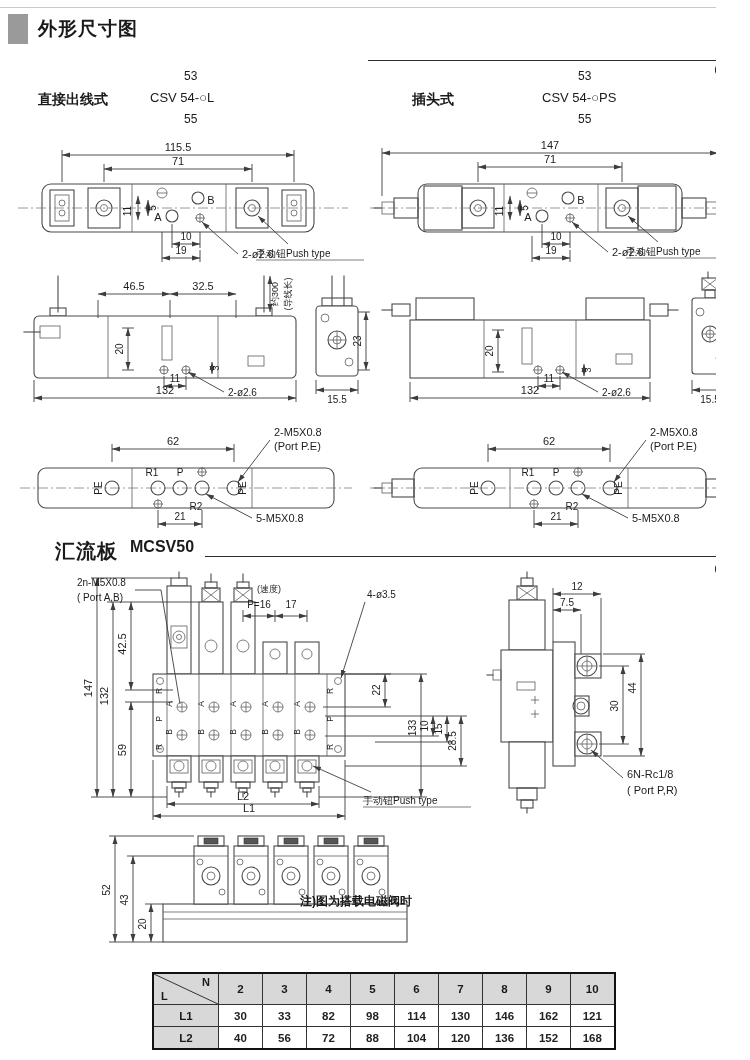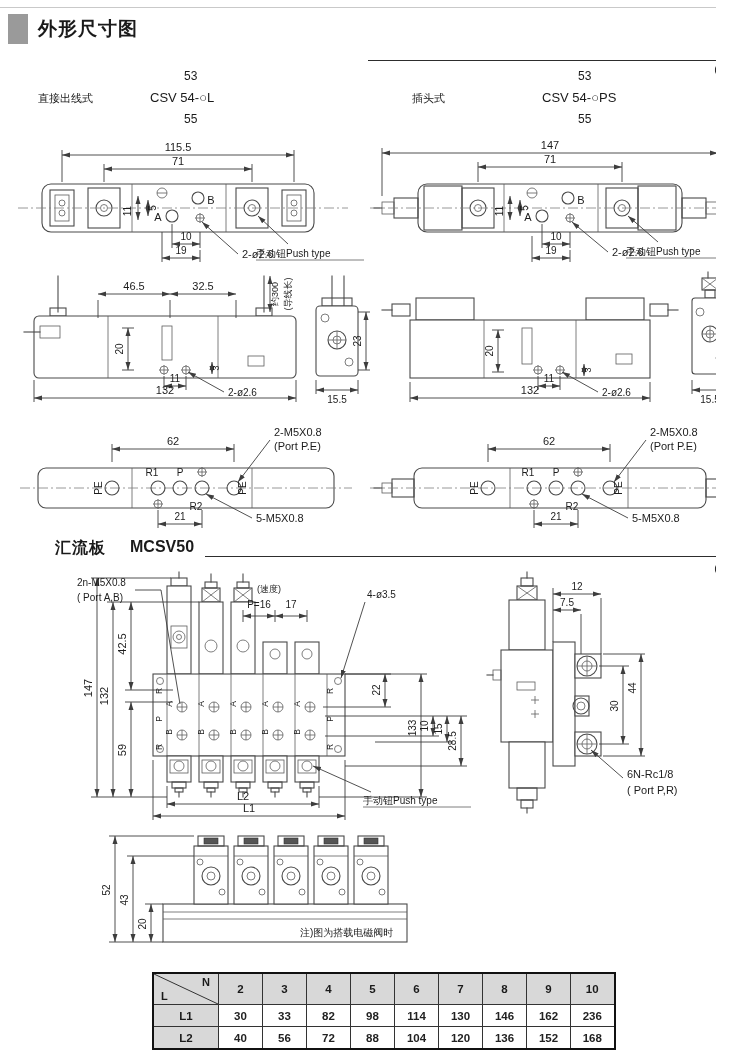--- a/index.html
+++ b/index.html
@@ -5,38 +5,38 @@
   html,body{margin:0;padding:0;background:#fff;}
   .page{position:relative;width:716px;height:1060px;background:#ffffff;overflow:hidden;
         font-family:"Liberation Sans","DejaVu Sans",sans-serif;color:#1a1a1a;}
   .topline{position:absolute;top:7px;left:0;width:750px;height:1px;background:#c9c9c9;}
   .titleblock{position:absolute;left:8px;top:14px;width:20px;height:30px;background:#9a9a9a;}
   .pagetitle{position:absolute;left:38px;top:16px;font-size:19px;font-weight:bold;letter-spacing:1px;}
   .sec1title{position:absolute;left:52px;top:45px;font-size:15px;font-weight:bold;letter-spacing:0.5px;}
   .rule1{position:absolute;left:368px;top:60px;width:372px;height:0;border-top:1.6px solid #2d2d2d;}
   .rule2{position:absolute;left:205px;top:556px;width:535px;height:0;border-top:1.6px solid #2d2d2d;}
   .unit{position:absolute;width:60px;text-align:right;font-size:11px;color:#222;}
-  .varlabel{position:absolute;font-size:11px;font-weight:normal;}
+  .varlabel{position:absolute;font-size:14px;font-weight:bold;}
   .model{position:absolute;font-size:13px;}
   .dimtb{position:absolute;font-size:12px;}
-  .sec2title{position:absolute;left:55px;top:538px;font-size:16px;font-weight:bold;letter-spacing:1px;}
+  .sec2title{position:absolute;left:55px;top:538px;font-size:20px;font-weight:bold;letter-spacing:1px;}
   .sec2model{position:absolute;left:130px;top:538px;font-size:16px;font-weight:bold;}
   svg{position:absolute;overflow:visible;}
   svg text{font-family:"Liberation Sans","DejaVu Sans",sans-serif;fill:#1c1c1c;}
   .s1{stroke:#4a4a4a;stroke-width:1.1;fill:none;stroke-linecap:square;}
   .s1f{stroke:#4a4a4a;stroke-width:1.1;fill:#ffffff;}
   .s2{stroke:#5d5d5d;stroke-width:0.8;fill:none;}
   .dk{fill:#555;stroke:#333;stroke-width:0.6;}
   .dl{stroke:#3d3d3d;stroke-width:0.9;fill:none;}
   .cl{stroke:#7d7d7d;stroke-width:0.8;stroke-dasharray:10 3 2 3;fill:none;}
   text.d{font-size:11px;}
   text.m{font-size:10px;}
   text.s{font-size:9px;}
   text.p{font-size:8.5px;}
-  .note{position:absolute;left:300px;top:926px;font-size:10px;font-weight:normal;}
+  .note{position:absolute;left:300px;top:893px;font-size:12px;font-weight:bold;}
   table.lt{position:absolute;left:152px;top:972px;border-collapse:collapse;table-layout:fixed;
            border:2px solid #111;font-size:11.5px;}
   table.lt th,table.lt td{border:1px solid #333;text-align:center;padding:0;}
   table.lt .hd th{height:30px;background:#d8d8d8;font-weight:bold;}
   table.lt td{height:21px;background:#fff;font-weight:bold;color:#222;}
   table.lt th.rl{background:#d8d8d8;height:21px;font-weight:bold;}
   th.corner{position:relative;width:64px;}
   th.corner .n{position:absolute;top:2px;right:8px;font-size:11px;}
   th.corner .l{position:absolute;bottom:2px;left:7px;font-size:11px;}
   table.lt col.c0{width:64px;} table.lt col.cn{width:44px;}
@@ -721,21 +721,21 @@
     <tr>
       <th class="rl">L1</th>
       <td>30</td>
       <td>33</td>
       <td>82</td>
       <td>98</td>
       <td>114</td>
       <td>130</td>
       <td>146</td>
       <td>162</td>
-      <td>236</td>
+      <td>121</td>
     </tr>
     <tr>
       <th class="rl">L2</th>
       <td>40</td>
       <td>56</td>
       <td>72</td>
       <td>88</td>
       <td>104</td>
       <td>120</td>
       <td>136</td>

